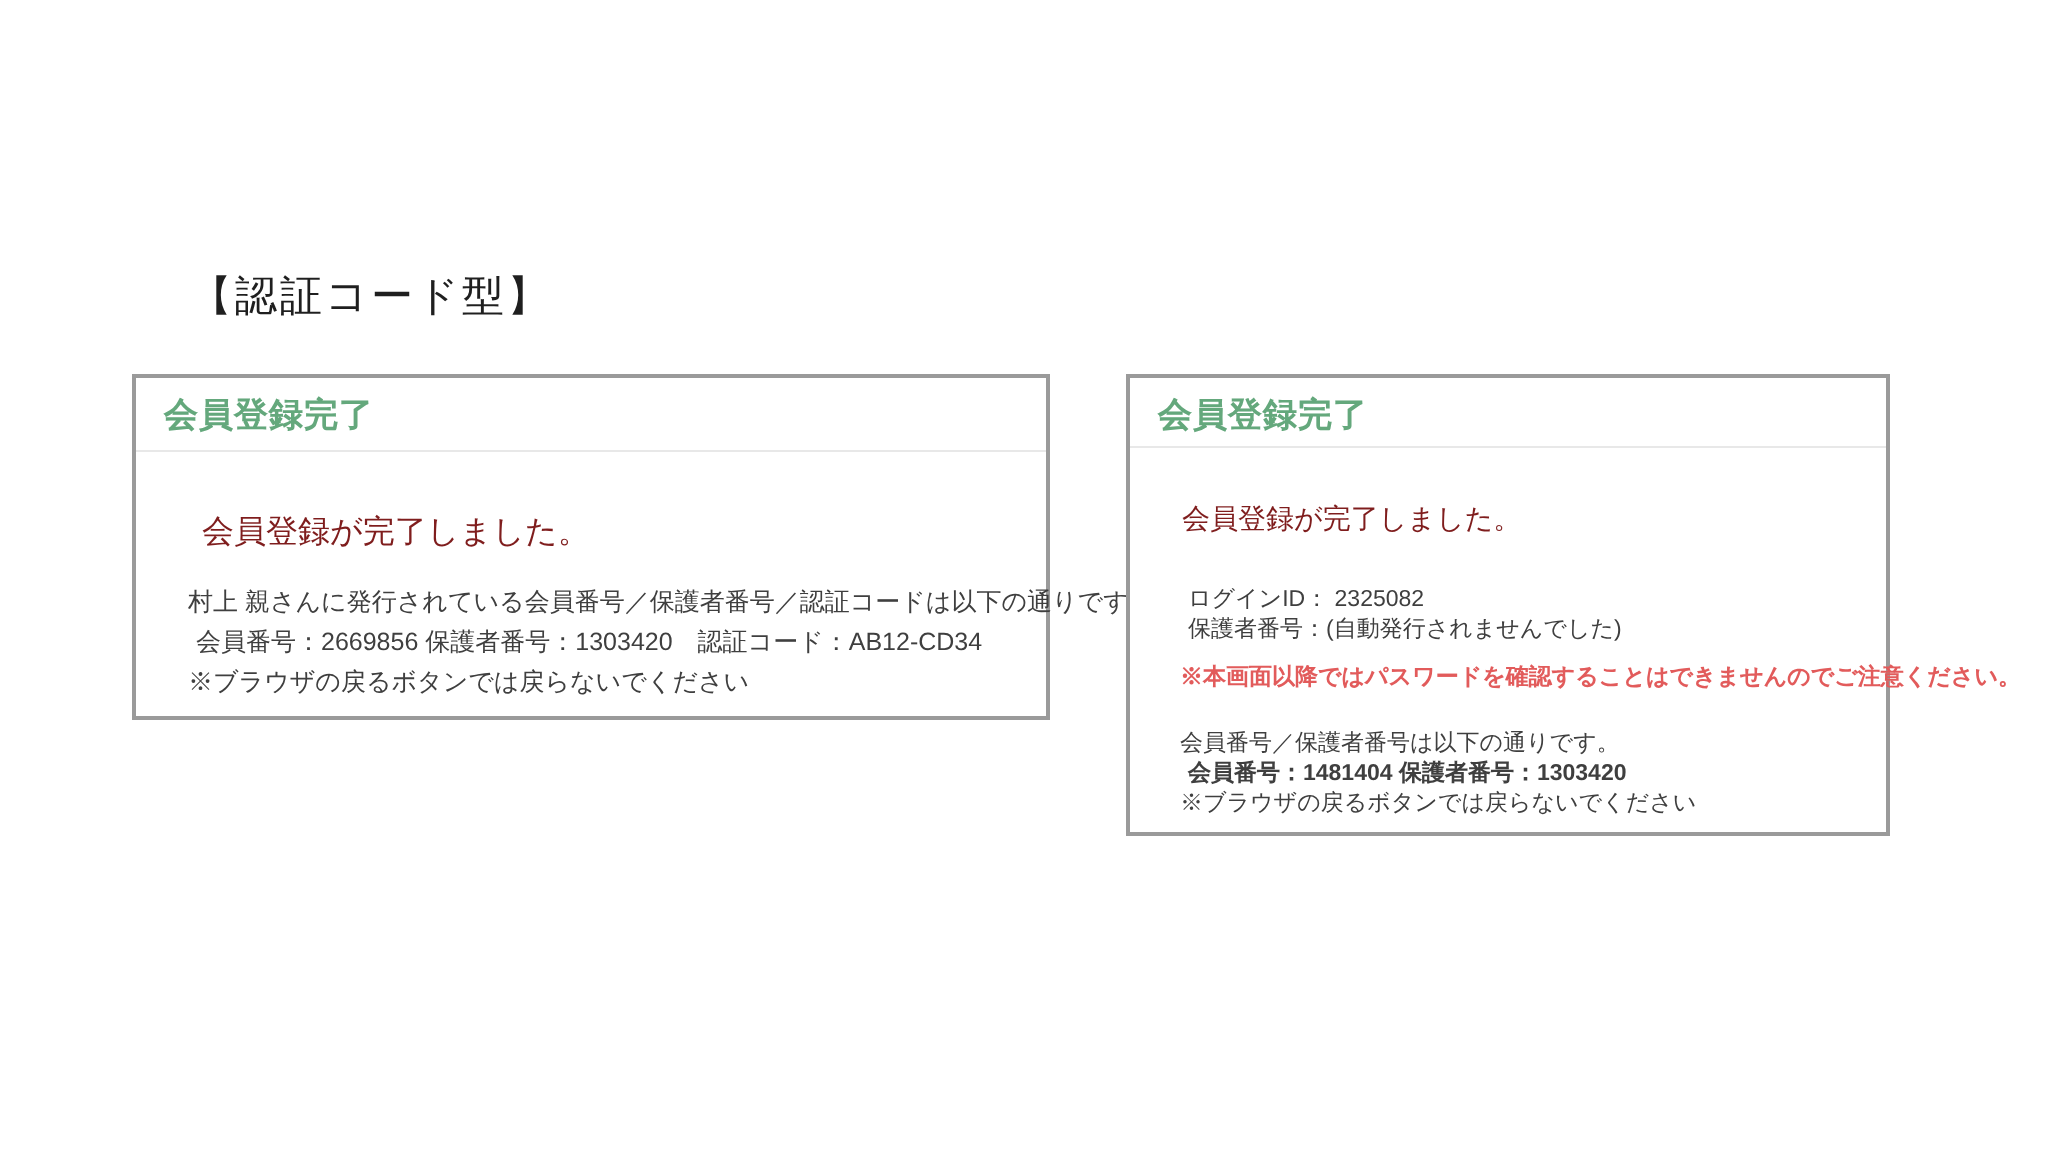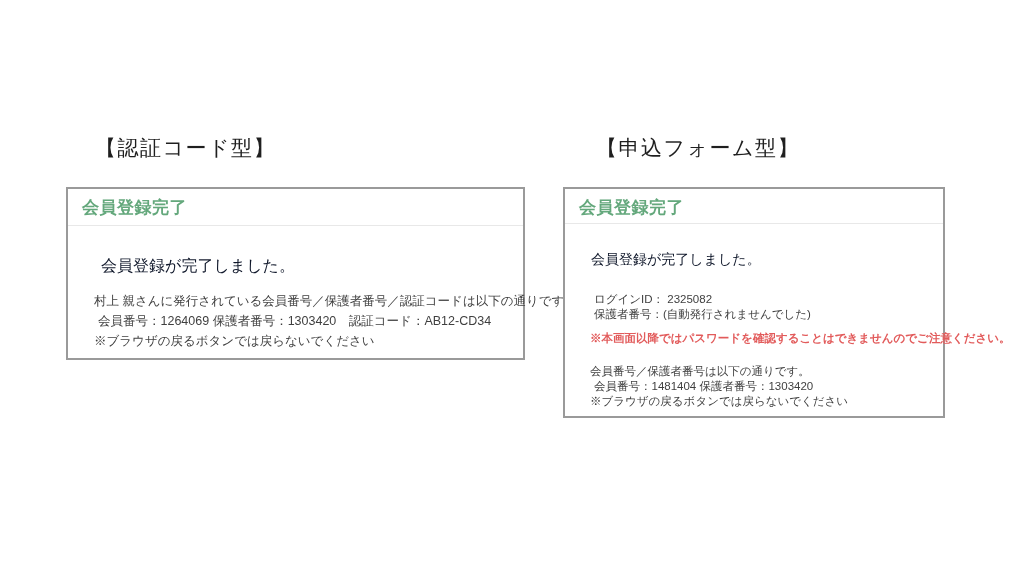--- a/index.html
+++ b/index.html
@@ -45,21 +45,21 @@
     position:absolute;
     left:0; right:0;
     height:0;
     border-top:1px solid #e8e8e8;
   }
   .divider-left  { top:36px; }
   .divider-right { top:34px; }
 
   .success-message {
     position:absolute;
-    color:#0f172a;
+    color:#7f1d1d;
     white-space:nowrap;
   }
   .panel-left  .success-message { left:33px; top:67px; font-size:16px; }
   .panel-right .success-message { left:26px; top:62px; font-size:14px; }
 
   .body-line {
     position:absolute;
     white-space:nowrap;
     color:#3f3f3f;
   }
@@ -70,38 +70,37 @@
   .pl-line1 { left:26px; top:104px; }
   .pl-line2 { left:30px; top:124px; }
   .pl-note  { left:26px; top:144px; }
 
   
   .pr-line1    { left:25px; top:88px;  }
   .pr-login    { left:29px; top:103px; }
   .pr-password { left:29px; top:118px; }
   .pr-warning  { left:25px; top:142px; color:#e25b5b; font-weight:bold; }
   .pr-sec2a    { left:25px; top:175px; }
-  .pr-sec2b    { left:29px; top:190px; }
+  .pr-sec2b    { left:29px; top:190px;font-weight:bold; }
   .pr-note     { left:25px; top:205px; }
 </style>
 </head>
 <body>
 
 <div class="canvas">
 
   <div class="section-label label-left">【認証コード型】</div>
 
-  <div class="section-label label-right">【申込フォーム型】</div>
 
   <div class="panel panel-left">
     <div class="panel-title">会員登録完了</div>
     <div class="panel-divider divider-left"></div>
     <div class="success-message">会員登録が完了しました。</div>
     <div class="body-line pl-line1">村上 親さんに発行されている会員番号／保護者番号／認証コードは以下の通りです。</div>
-    <div class="body-line pl-line2">会員番号：1264069 保護者番号：1303420　認証コード：AB12-CD34</div>
+    <div class="body-line pl-line2">会員番号：2669856 保護者番号：1303420　認証コード：AB12-CD34</div>
     <div class="body-line pl-note">※ブラウザの戻るボタンでは戻らないでください</div>
   </div>
 
   <div class="panel panel-right">
     <div class="panel-title">会員登録完了</div>
     <div class="panel-divider divider-right"></div>
     <div class="success-message">会員登録が完了しました。</div>
     <div class="body-line pr-login">ログインID： 2325082</div>
     <div class="body-line pr-password">保護者番号：(自動発行されませんでした)</div>
     <div class="body-line pr-warning">※本画面以降ではパスワードを確認することはできませんのでご注意ください。</div>

